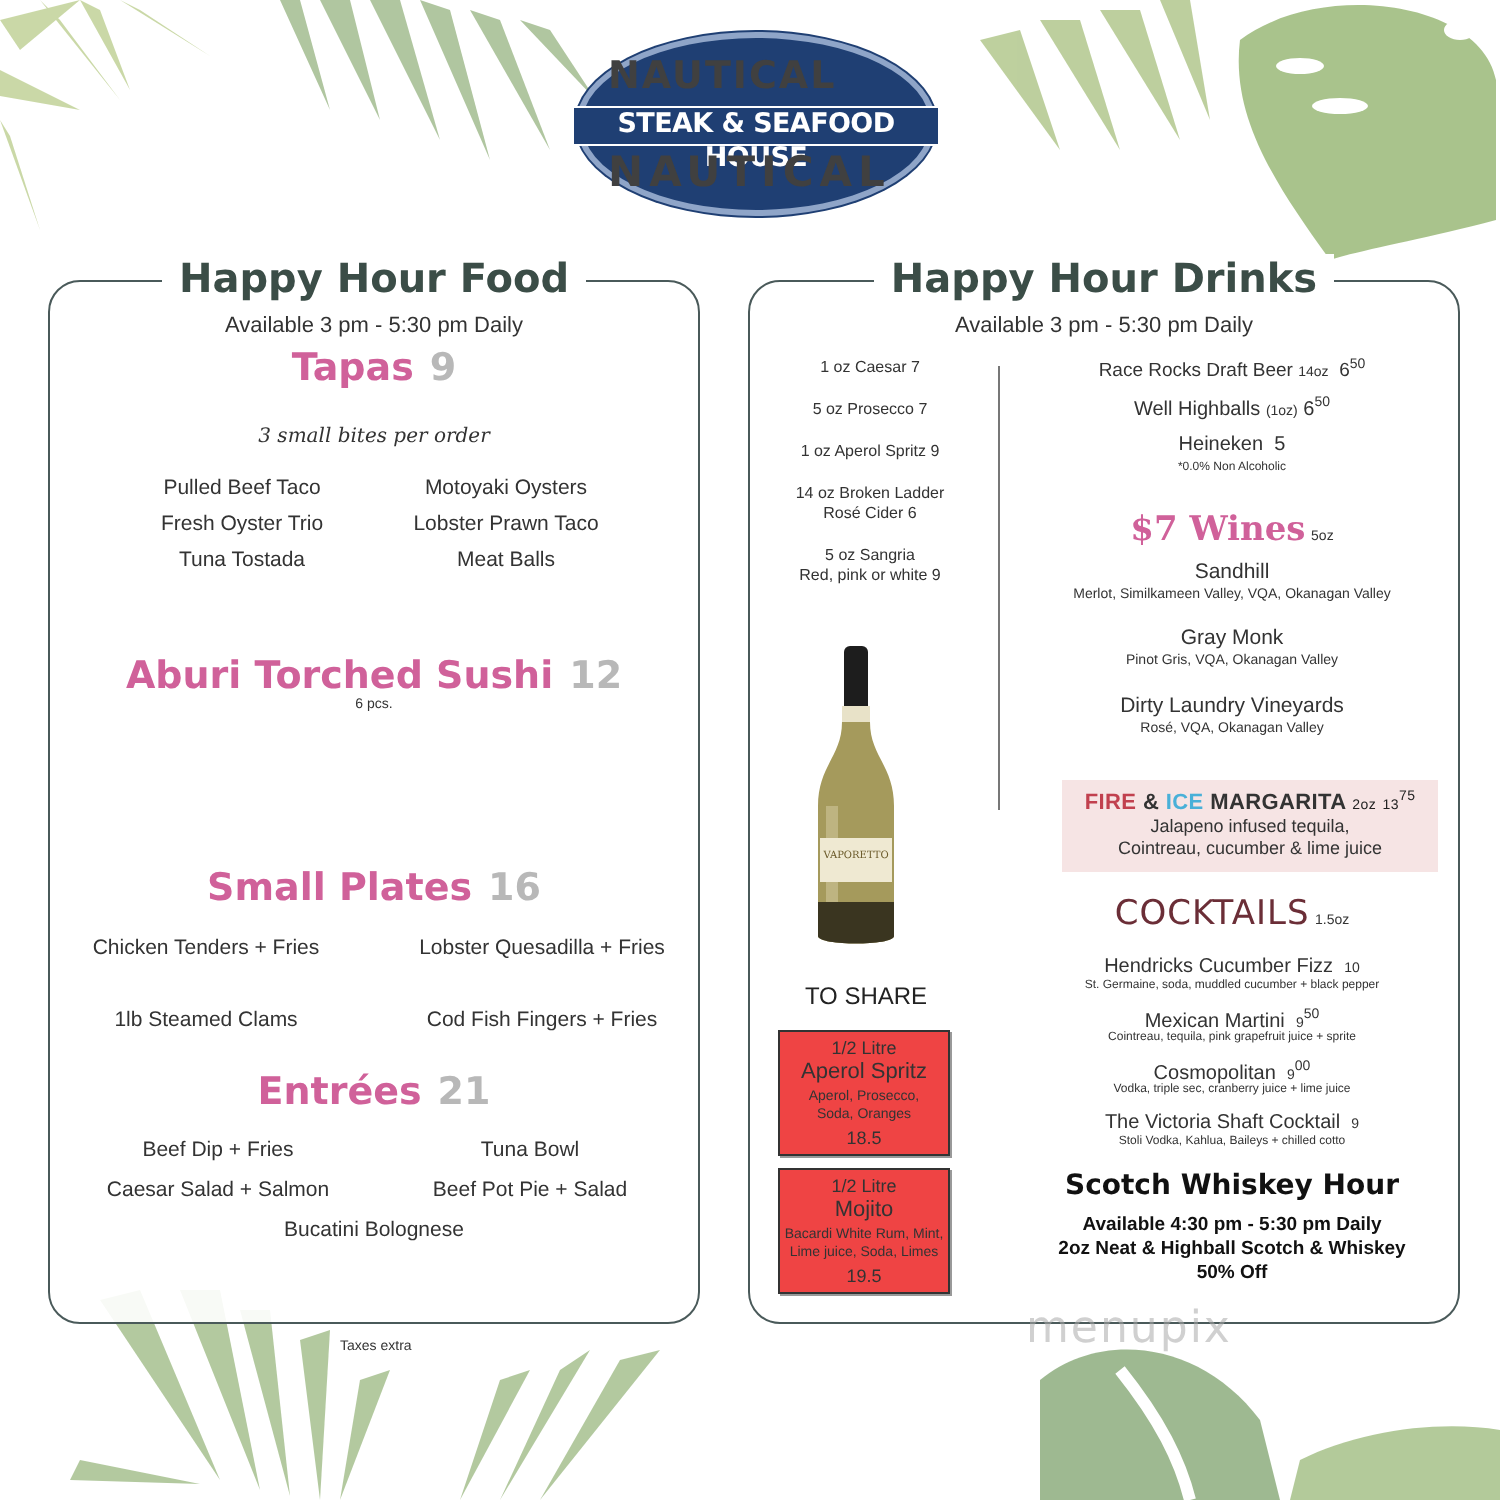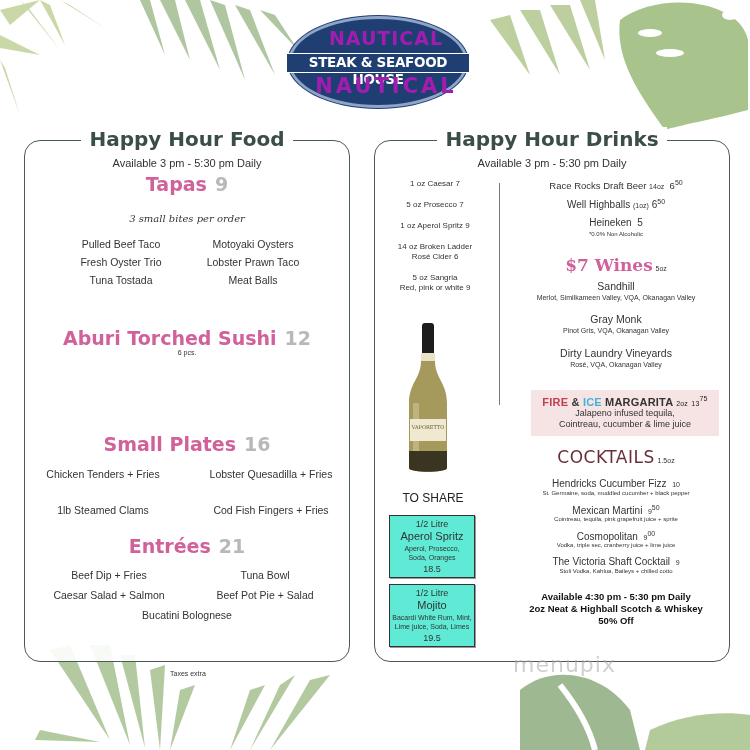--- a/index.html
+++ b/index.html
@@ -4,21 +4,21 @@
 <style>
   * { box-sizing: border-box; margin: 0; padding: 0; }
   html, body { width: 750px; height: 750px; overflow: hidden; background: #ffffff; }
   body { position: relative; font-family: "Liberation Sans", "DejaVu Sans", sans-serif; color: #222; }
 
   .foliage { position: absolute; pointer-events: none; }
 
   
   .logo { position: absolute; left: 288px; top: 16px; width: 180px; height: 92px; }
   .logo-oval { position: absolute; inset: 0; border-radius: 50%; background: #1f3f73; border: 3px solid #8fa5c8; box-shadow: 0 0 0 1px #1f3f73; }
-  .logo-top, .logo-bot { position: absolute; left: 16px; right: 0; text-align: center; color: #a21caf; font-weight: bold; letter-spacing: 1px; font-family: "DejaVu Sans", sans-serif; }
+  .logo-top, .logo-bot { position: absolute; left: 16px; right: 0; color: #404040; font-weight: bold; letter-spacing: 1px; font-family: "DejaVu Sans", sans-serif; }
   .logo-top { top: 11px; font-size: 19px; }
   .logo-bot { top: 58px; font-size: 21px; letter-spacing: 3px; }
   .logo-band { position: absolute; left: -2px; right: -2px; top: 37px; height: 20px; background: #1f3f73; border: 1.5px solid #ffffff; color: #fff; font-weight: bold; font-size: 13.5px; text-align: center; line-height: 17px; font-family: "DejaVu Sans", sans-serif; letter-spacing: -0.3px; }
 
   
   .panel { position: absolute; border: 1.3px solid #4a5a5a; border-radius: 16px; background: rgba(255,255,255,0.9); }
   .panel-food { left: 24px; top: 140px; width: 326px; height: 522px; }
   .panel-drinks { left: 374px; top: 140px; width: 356px; height: 522px; }
   .panel-title { position: absolute; top: -14px; left: 0; right: 0; text-align: center; }
   .panel-title span { background: #fff; padding: 0 8px; font-size: 20px; font-weight: bold; color: #3b4d47; font-family: "DejaVu Sans", sans-serif; }
@@ -36,21 +36,21 @@
 
   .taxes { position: absolute; top: 670px; left: 170px; font-size: 7px; color: #333; }
 
   
   .divider { position: absolute; left: 124px; top: 42px; width: 1px; height: 222px; background: #777; }
   .left-drinks { position: absolute; left: 4px; top: 38px; width: 112px; text-align: center; font-size: 8px; color: #333; }
   .left-drinks div { margin-bottom: 11px; line-height: 10px; }
   .bottle { position: absolute; left: 30px; top: 182px; width: 46px; height: 152px; }
 
   .to-share { position: absolute; left: 4px; top: 350px; width: 108px; text-align: center; font-size: 12px; color: #222; }
-  .share-box { position: absolute; left: 14px; width: 86px; border: 1.3px solid #333; box-shadow: 1px 1px 0 #999; background: #5eead4; text-align: center; font-size: 7px; color: #333; padding: 3px 2px; line-height: 9px; }
+  .share-box { position: absolute; left: 14px; width: 86px; border: 1.3px solid #333; box-shadow: 1px 1px 0 #999; background: #ef4444; text-align: center; font-size: 7px; color: #333; padding: 3px 2px; line-height: 9px; }
   .share-box .t1 { font-size: 9px; line-height: 11px; }
   .share-box .t2 { font-size: 11px; line-height: 12px; margin-bottom: 2px; }
   .share-box .pp { font-size: 9px; margin-top: 3px; }
 
   .right-drinks { position: absolute; left: 130px; width: 222px; text-align: center; color: #333; }
   .rd-line { position: absolute; left: 0; right: 0; text-align: center; font-size: 10px; }
   .rd-line sup, .sm { font-size: 7px; }
   .wine-name { font-size: 10.5px; }
   .wine-desc { font-size: 7px; }
 
@@ -266,19 +266,20 @@
     <div class="rd-line cock-desc" style="top:349px;">St. Germaine, soda, muddled cucumber + black pepper</div>
     <div class="rd-line cock-name" style="top:363px;"><span>Mexican Martini</span>&nbsp;&nbsp;<span class="sm">9</span><sup class="sm">50</sup></div>
     <div class="rd-line cock-desc" style="top:375px;">Cointreau, tequila, pink grapefruit juice + sprite</div>
     <div class="rd-line cock-name" style="top:389px;"><span>Cosmopolitan</span>&nbsp;&nbsp;<span class="sm">9</span><sup class="sm">00</sup></div>
     <div class="rd-line cock-desc" style="top:401px;">Vodka, triple sec, cranberry juice + lime juice</div>
     <div class="rd-line cock-name" style="top:415px;"><span>The Victoria Shaft Cocktail</span>&nbsp;&nbsp;<span class="sm">9</span></div>
     <div class="rd-line cock-desc" style="top:427px;">Stoli Vodka, Kahlua, Baileys + chilled cotto</div>
   </div>
 
   <div class="scotch" style="top:444px">
+    <div class="st">Scotch Whiskey Hour</div>
     <div class="sd" style="margin-top:6px">Available 4:30 pm - 5:30 pm Daily</div>
     <div class="sd">2oz Neat &amp; Highball Scotch &amp; Whiskey</div>
     <div class="sd">50% Off</div>
   </div>
 </div>
 
 <div class="watermark">menupix</div>
 
 </body></html>

